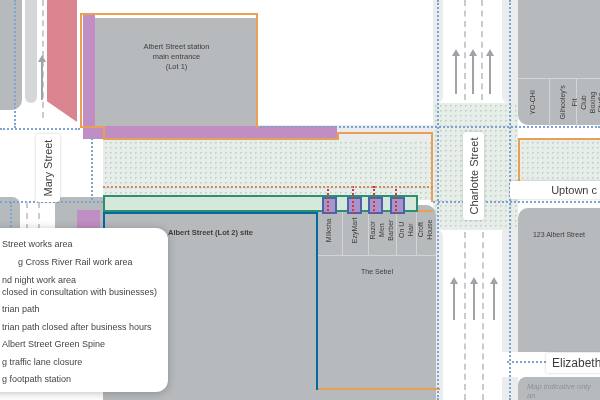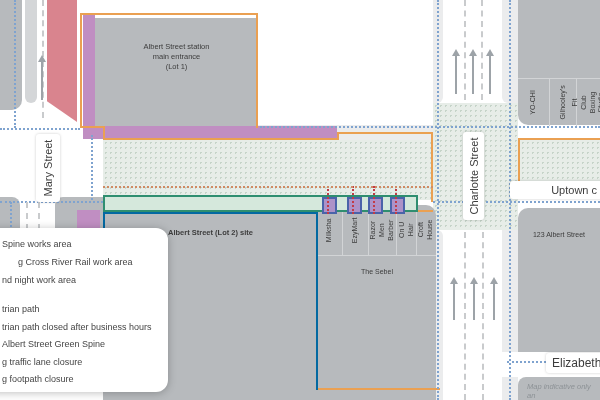--- a/index.html
+++ b/index.html
@@ -178,23 +178,24 @@
     <span class="vtext">Charlotte Street</span>
   </div>
   <div class="slabel" style="position:absolute;left:510px;top:181px;width:95px;height:18px;border-radius:3px 0 0 3px;justify-content:flex-end;">
     <span style="margin-right:8px;">Uptown c</span>
   </div>
   <div class="slabel" style="position:absolute;left:546px;top:353px;width:60px;height:20px;justify-content:flex-start;">
     <span style="margin-left:6px;font-size:12px;">Elizabeth</span>
   </div>
 
   <div class="legend">
-    <div class="legend-line" style="top:11px;">Spine works area</div>
+    <div class="legend-line" style="top:11px;">Street works area</div>
     <div class="legend-line" style="top:29px;margin-left:16px;">g Cross River Rail work area</div>
     <div class="legend-line" style="top:47px;">nd night work area</div>
+    <div class="legend-line" style="top:59px;">closed in consultation with businesses)</div>
     <div class="legend-line" style="top:76px;text-align:center;">trian path</div>
     <div class="legend-line" style="top:94px;">trian path closed after business hours</div>
     <div class="legend-line" style="top:111px;">Albert Street Green Spine</div>
     <div class="legend-line" style="top:129px;">g traffic lane closure</div>
-    <div class="legend-line" style="top:146px;">g footpath closure</div>
+    <div class="legend-line" style="top:146px;">g footpath station</div>
   </div>
 
 </div>
 
 </body></html>

